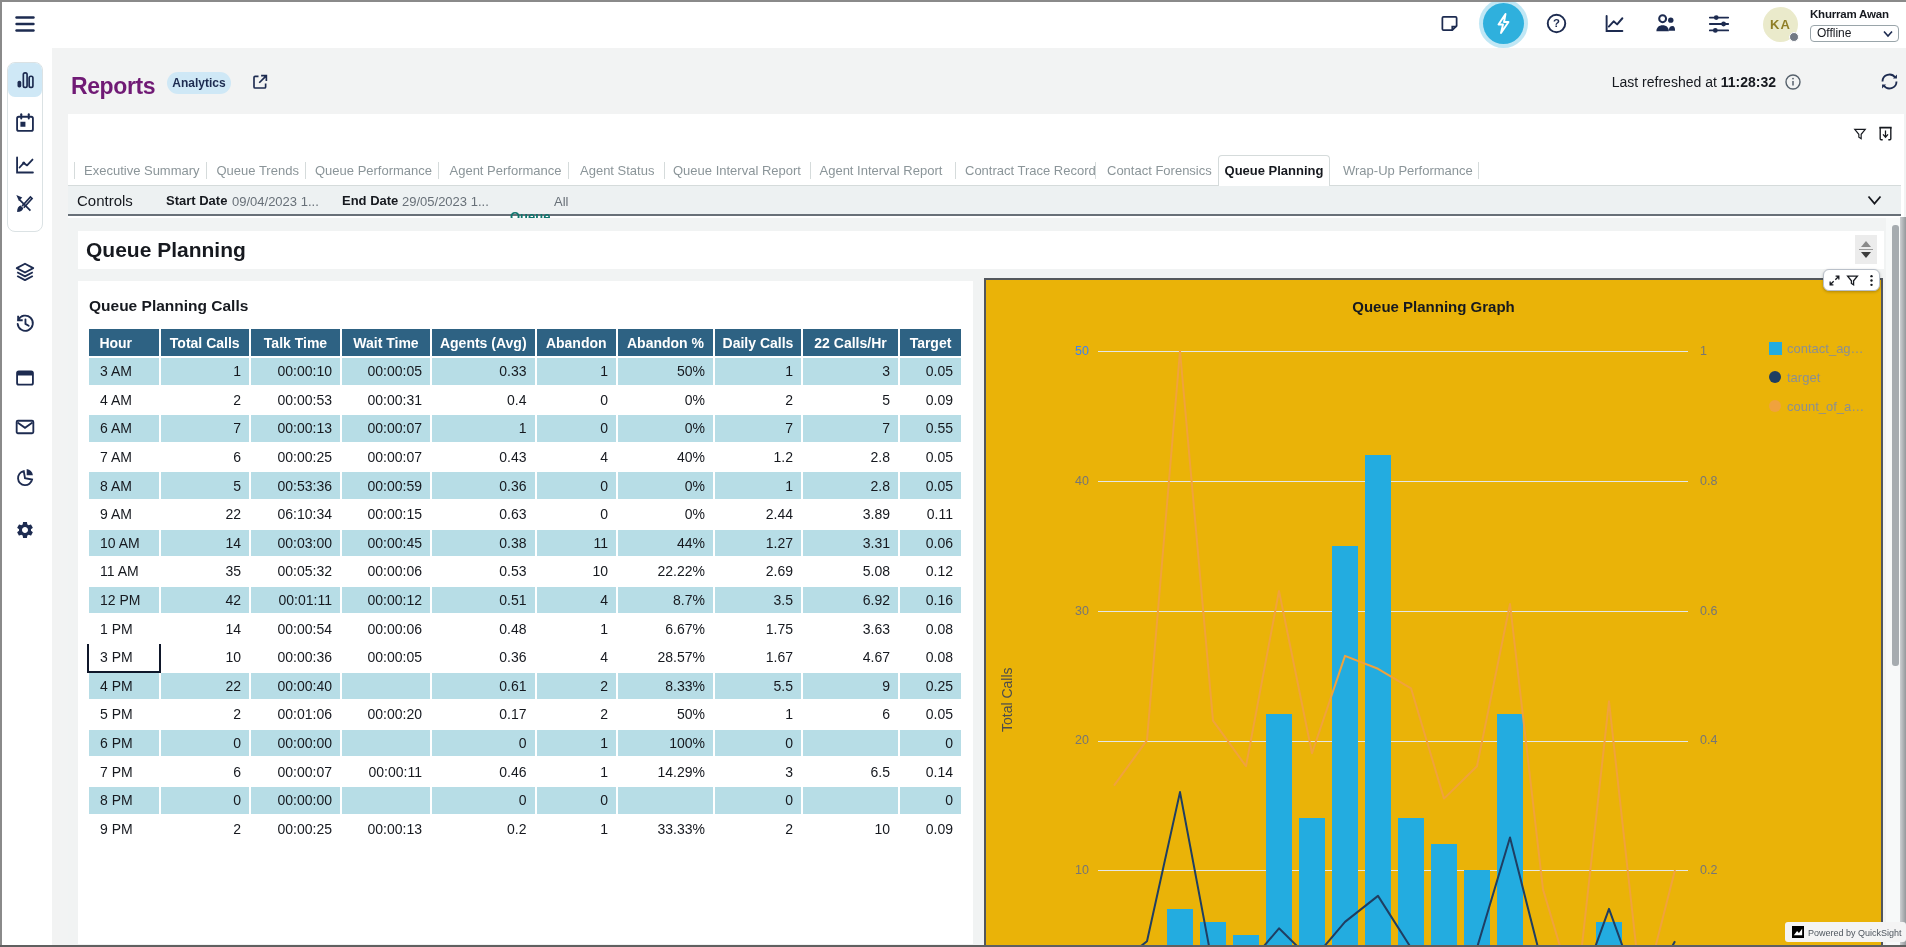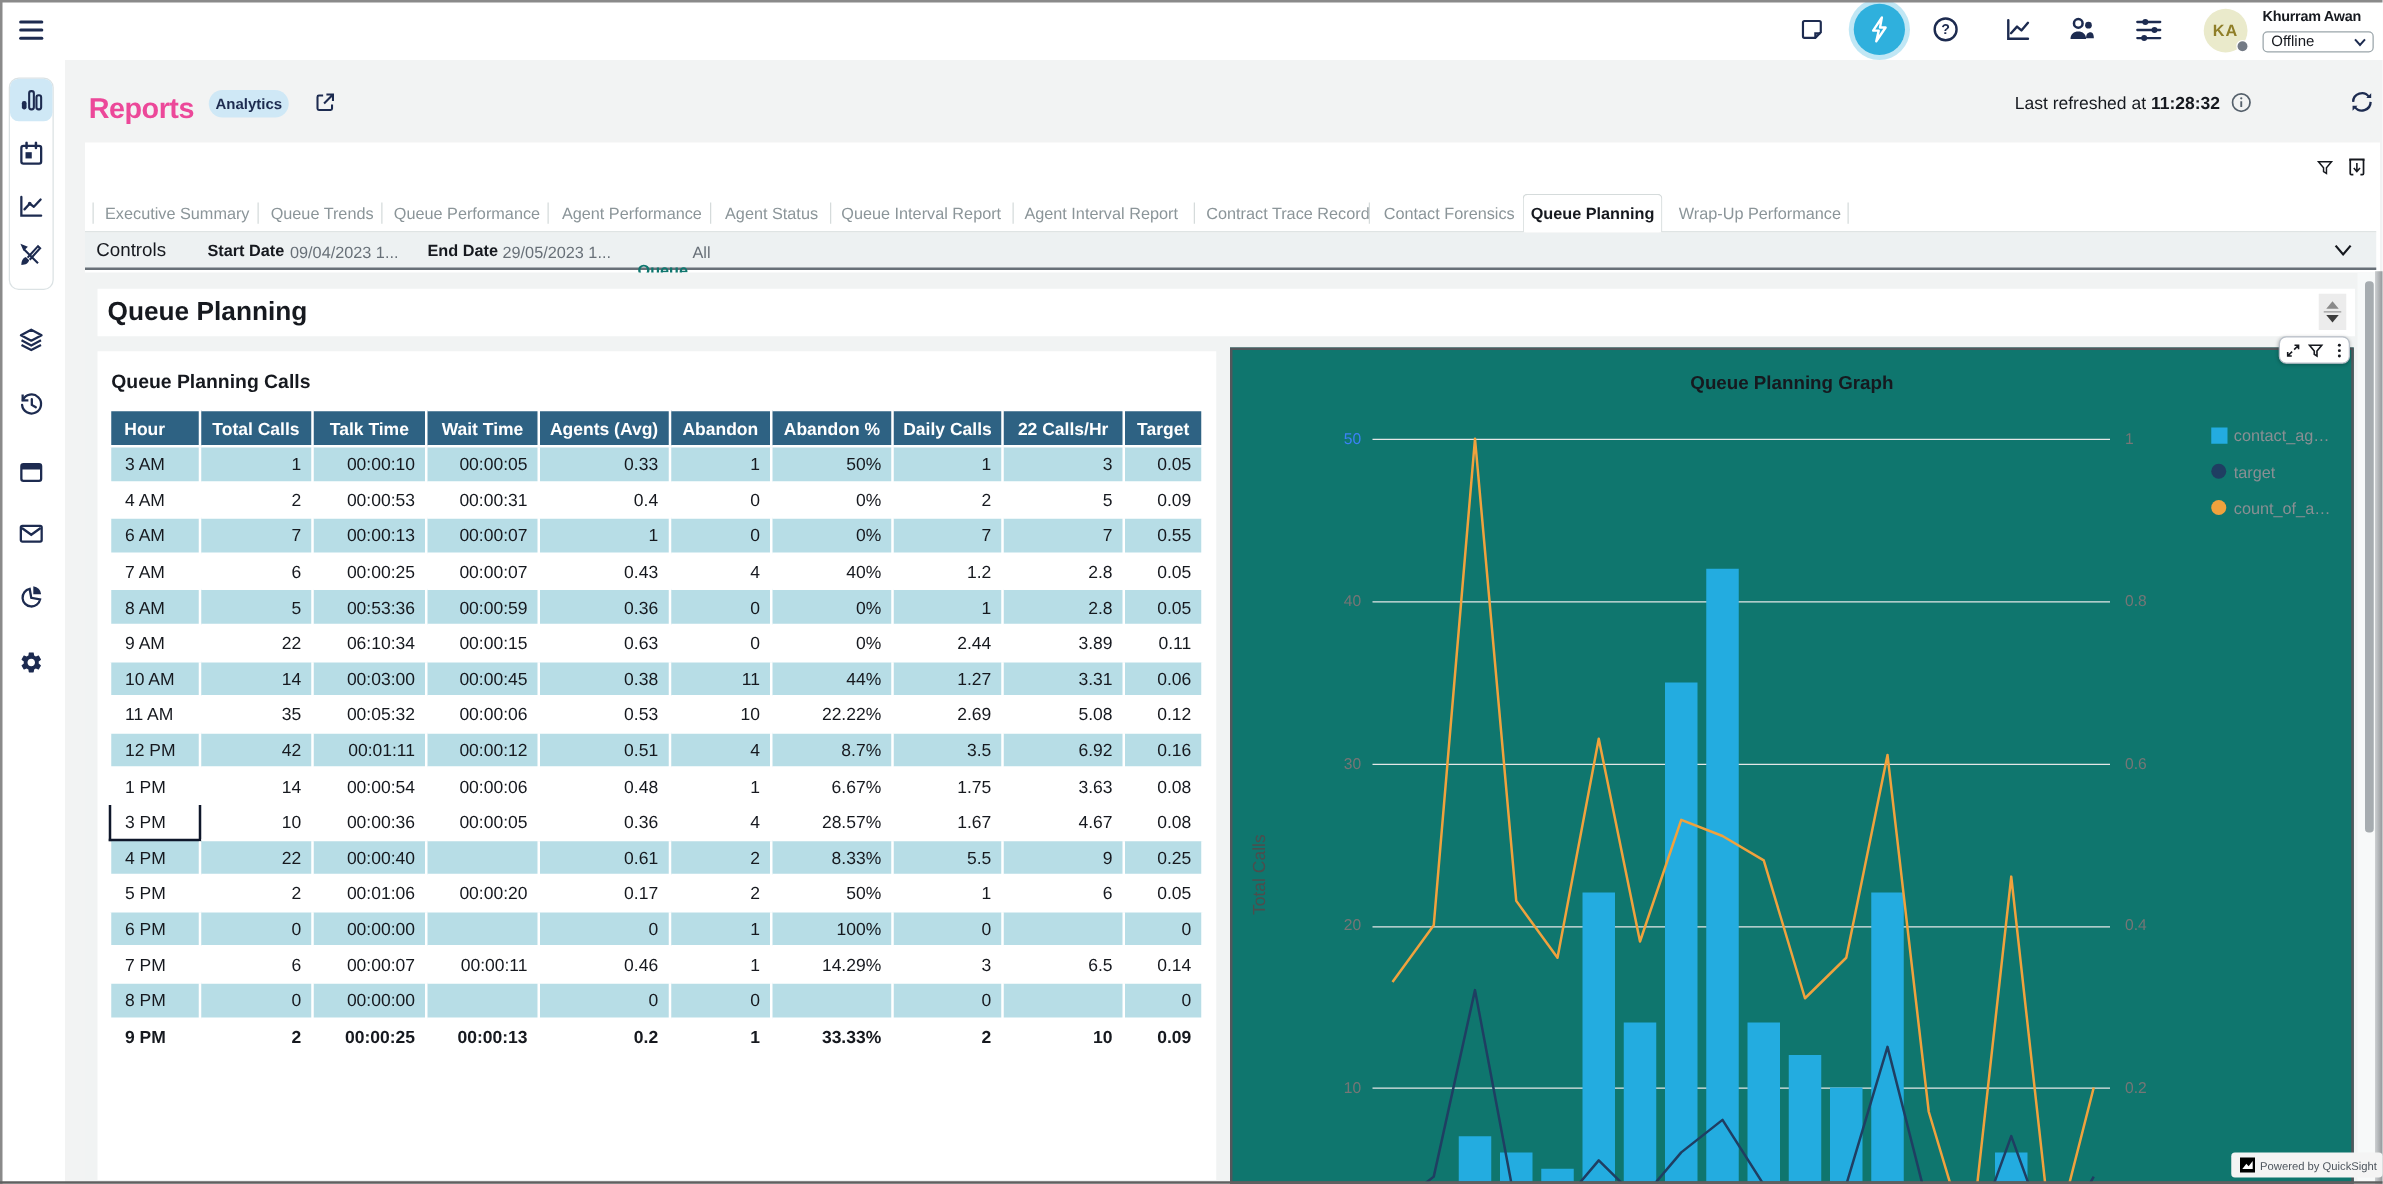--- a/index.html
+++ b/index.html
@@ -127,21 +127,21 @@
   <svg class="abs" style="left:15px; top:419px;" width="20" height="20" viewBox="0 0 24 24">
     <path d="M14 2.5 a9 9 0 0 1 7.5 7.5 l-7.5 0 z" fill="#1d2b50"></path>
     <path d="M10.5 5 a8.5 8.5 0 1 0 10 10 l-8.5 -1.5 z" fill="none" stroke="#1d2b50" stroke-width="2.2"></path>
   </svg>
 
   <svg class="abs" style="left:15px; top:472px;" width="20" height="20" viewBox="0 0 24 24">
     <path fill="#1d2b50" d="M19.14 12.94c.04-.3.06-.61.06-.94 0-.32-.02-.64-.07-.94l2.03-1.58c.18-.14.23-.41.12-.61l-1.92-3.32c-.12-.22-.37-.29-.59-.22l-2.39.96c-.5-.38-1.03-.7-1.62-.94l-.36-2.54c-.04-.24-.24-.41-.48-.41h-3.84c-.24 0-.43.17-.47.41L9.25 5.35c-.59.24-1.13.57-1.62.94L5.24 5.33c-.22-.08-.47 0-.59.22L2.74 8.87c-.12.21-.08.47.12.61l2.03 1.58c-.05.3-.09.63-.09.94s.02.64.07.94l-2.03 1.58c-.18.14-.23.41-.12.61l1.92 3.32c.12.22.37.29.59.22l2.39-.96c.5.38 1.03.7 1.62.94l.36 2.54c.05.24.24.41.48.41h3.84c.24 0 .44-.17.47-.41l.36-2.54c.59-.24 1.13-.56 1.62-.94l2.39.96c.22.08.47 0 .59-.22l1.92-3.32c.12-.22.07-.47-.12-.61l-2.01-1.58zM12 15.6c-1.98 0-3.6-1.62-3.6-3.6s1.62-3.6 3.6-3.6 3.6 1.62 3.6 3.6-1.62 3.6-3.6 3.6z"></path>
   </svg>
 </div>
 
-<div class="abs" style="left:71px; top:73px; font-size:23px; letter-spacing:-0.4px; font-weight:bold; color:#ec4899;">Reports</div>
+<div class="abs" style="left:71px; top:73px; font-size:23px; letter-spacing:-0.4px; font-weight:bold; color:#701a75;">Reports</div>
 <div class="abs" style="left:167px; top:72px; width:64px; height:22px; background:#cfe8f6; border-radius:12px; text-align:center; line-height:22px; font-size:12px; font-weight:bold; color:#1d2b50;">Analytics</div>
 <svg class="abs" style="left:251px; top:73px;" width="18" height="18" viewBox="0 0 24 24">
   <path d="M10 4.5 H5.5 a1.5 1.5 0 0 0 -1.5 1.5 v12.5 a1.5 1.5 0 0 0 1.5 1.5 h12.5 a1.5 1.5 0 0 0 1.5 -1.5 V14" fill="none" stroke="#1d2b50" stroke-width="2.2"></path>
   <path d="M13.5 3.5 h7 v7 M20.5 3.5 L11 13" fill="none" stroke="#1d2b50" stroke-width="2.2"></path>
 </svg>
 <div class="abs" style="left:1576px; top:74px; width:200px; text-align:right; font-size:14px; color:#16191f;">Last refreshed at <b>11:28:32</b></div>
 <svg class="abs" style="left:1785px; top:74px;" width="16" height="16" viewBox="0 0 16 16">
   <circle cx="8" cy="8" r="7" fill="none" stroke="#56616c" stroke-width="1.4"></circle>
   <line x1="8" y1="7" x2="8" y2="11.5" stroke="#56616c" stroke-width="1.5"></line>
   <circle cx="8" cy="4.6" r="0.9" fill="#56616c"></circle>
@@ -427,37 +427,37 @@
 <td style="border:2px solid #fff; padding:0 8px 0 0; text-align:right;">0</td>
 <td style="border:2px solid #fff; padding:0 8px 0 0; text-align:right;">00:00:00</td>
 <td style="border:2px solid #fff; padding:0 8px 0 0; text-align:right;"></td>
 <td style="border:2px solid #fff; padding:0 8px 0 0; text-align:right;">0</td>
 <td style="border:2px solid #fff; padding:0 8px 0 0; text-align:right;">0</td>
 <td style="border:2px solid #fff; padding:0 8px 0 0; text-align:right;"></td>
 <td style="border:2px solid #fff; padding:0 8px 0 0; text-align:right;">0</td>
 <td style="border:2px solid #fff; padding:0 8px 0 0; text-align:right;"></td>
 <td style="border:2px solid #fff; padding:0 8px 0 0; text-align:right;">0</td>
 </tr>
-<tr style="height:28.6px; background:#fff;font-weight:bold;">
+<tr style="height:28.6px; background:#fff;">
 <td style="border:2px solid #fff; padding:0 0 0 11px; text-align:left;">9 PM</td>
 <td style="border:2px solid #fff; padding:0 8px 0 0; text-align:right;">2</td>
 <td style="border:2px solid #fff; padding:0 8px 0 0; text-align:right;">00:00:25</td>
 <td style="border:2px solid #fff; padding:0 8px 0 0; text-align:right;">00:00:13</td>
 <td style="border:2px solid #fff; padding:0 8px 0 0; text-align:right;">0.2</td>
 <td style="border:2px solid #fff; padding:0 8px 0 0; text-align:right;">1</td>
 <td style="border:2px solid #fff; padding:0 8px 0 0; text-align:right;">33.33%</td>
 <td style="border:2px solid #fff; padding:0 8px 0 0; text-align:right;">2</td>
 <td style="border:2px solid #fff; padding:0 8px 0 0; text-align:right;">10</td>
 <td style="border:2px solid #fff; padding:0 8px 0 0; text-align:right;">0.09</td>
 </tr>
 </tbody>
       </table>
 </div>
 
-<div class="abs" id="chartpanel" style="left:984px; top:278px; width:899px; height:669px; background:#0f766e; border:2px solid #53575c;">
+<div class="abs" id="chartpanel" style="left:984px; top:278px; width:899px; height:669px; background:#eab308; border:2px solid #53575c;">
   <div class="abs" style="left:0; top:18px; width:100%; text-align:center; font-size:15px; font-weight:bold; color:#16191f;">Queue Planning Graph</div>
 </div>
 
 <div id="chartbits">
 <div class="abs" style="left:1098px; top:351px; width:590px; height:1px; background:#e4e7e7;"></div>
 <div class="abs" style="left:1049px; top:343.5px; width:40px; text-align:right; font-size:12.5px; color:#3b82f6;">50</div>
 <div class="abs" style="left:1098px; top:481px; width:590px; height:1px; background:#e4e7e7;"></div>
 <div class="abs" style="left:1049px; top:473.5px; width:40px; text-align:right; font-size:12.5px; color:#767676;">40</div>
 <div class="abs" style="left:1098px; top:611px; width:590px; height:1px; background:#e4e7e7;"></div>
 <div class="abs" style="left:1049px; top:603.5px; width:40px; text-align:right; font-size:12.5px; color:#767676;">30</div>

